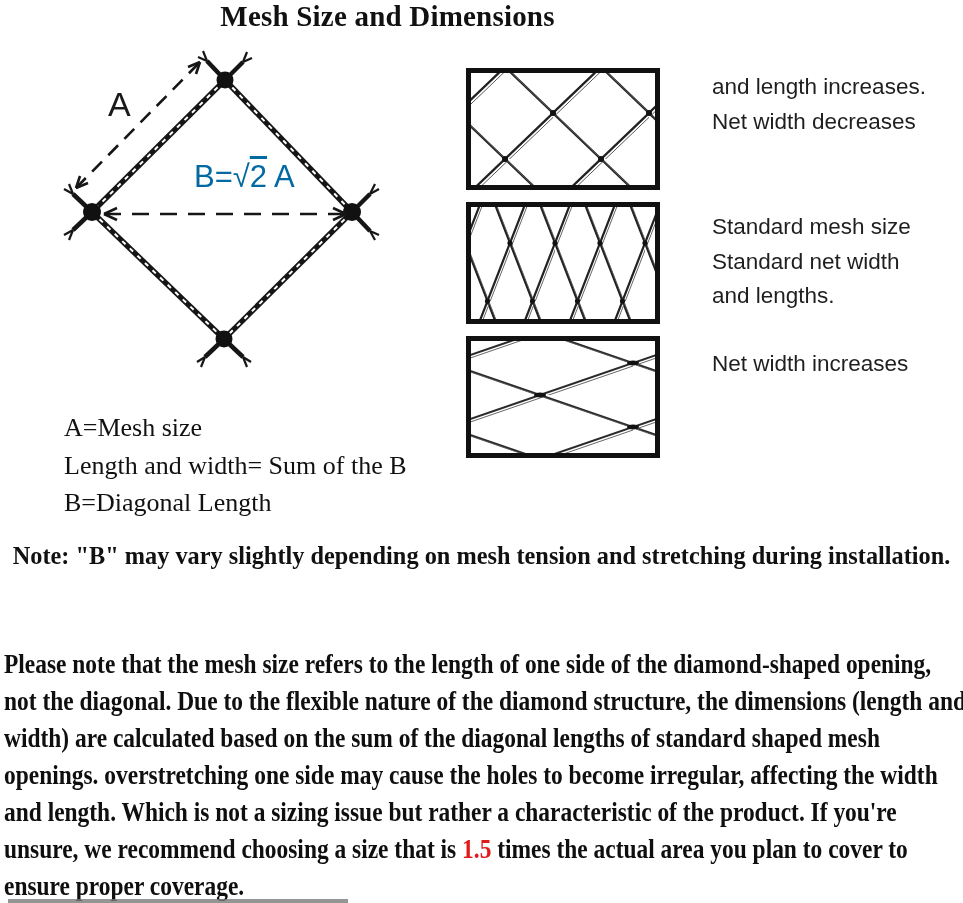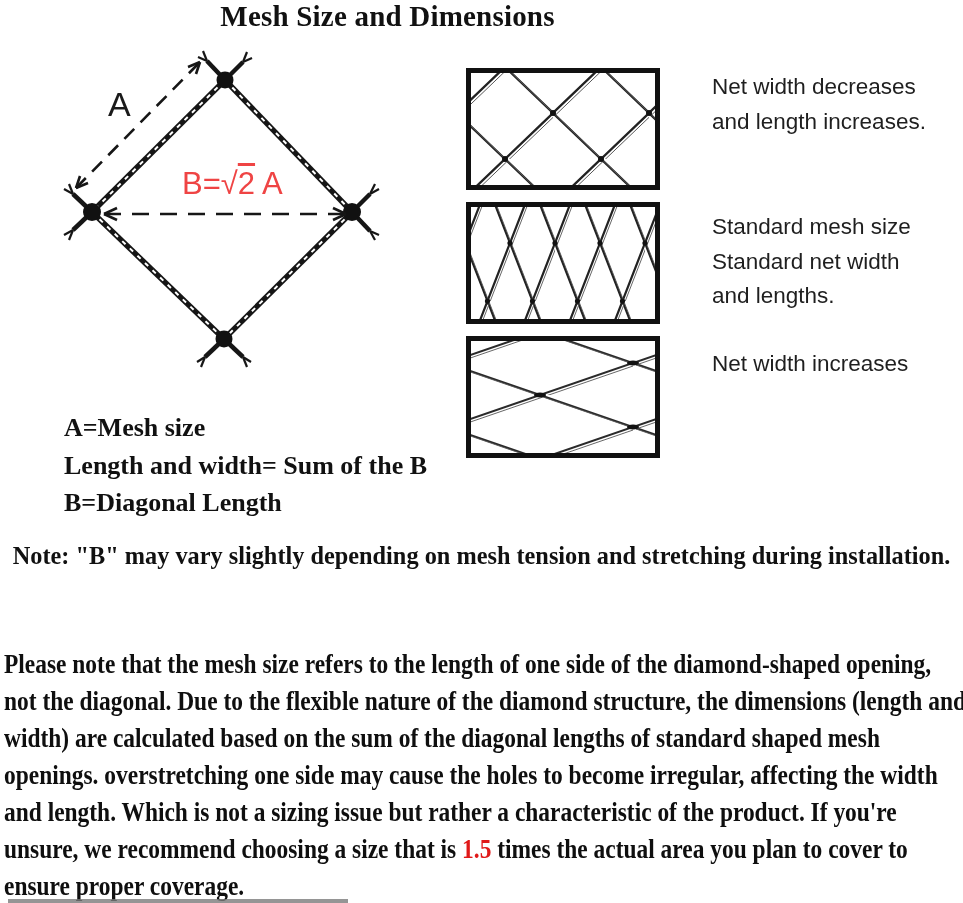--- a/index.html
+++ b/index.html
@@ -14,40 +14,40 @@
     font-size:29px;font-weight:bold;letter-spacing:.2px;
   }
   
   .diagram{left:30px;top:33px;width:392px;height:352px;}
   .diagram svg{display:block;}
   .label-a{
     left:78px;top:52px;font-family:"Liberation Sans",sans-serif;
     font-size:34px;color:#1a1a1a;
   }
   .label-b{
-    left:152px;top:126px;font-family:"Liberation Sans",sans-serif;
-    font-size:31px;color:#ef4444;white-space:nowrap;margin-top:7px;
+    left:164px;top:126px;font-family:"Liberation Sans",sans-serif;
+    font-size:31px;color:#0369a1;white-space:nowrap;
   }
   .label-b .radicand{text-decoration:overline;}
   
   .mesh-box{
     left:466px;width:194px;height:122px;box-sizing:border-box;
     border:5px solid #111;background:#fff;
   }
   .mesh-box svg{display:block;}
   .mb1{top:68px;} .mb2{top:202px;} .mb3{top:336px;}
   
   .sample-desc{
     left:712px;width:250px;font-family:"Liberation Sans",sans-serif;
     font-size:22.5px;line-height:34.5px;color:#1f1f1f;
   }
   .sd1{top:70px;} .sd2{top:210px;} .sd3{top:347px;}
   
   .legend{
-    left:64px;top:409px;font-size:26px;font-weight:bold;line-height:37.5px;
+    left:64px;top:409px;font-size:26px;font-weight:normal;line-height:37.5px;
     white-space:nowrap;
   }
   
   .note{
     left:0;top:541px;width:1030px;transform:scaleX(0.935);
     transform-origin:left top;text-align:center;
     font-size:26px;font-weight:bold;white-space:nowrap;
   }
   
   .paragraph{
@@ -194,22 +194,22 @@
           <ellipse cx="93" cy="0" rx="6" ry="2.4"></ellipse>
             <ellipse cx="93" cy="64" rx="6" ry="2.4"></ellipse>
         </g>
       </pattern>
     </defs>
     <rect width="184" height="112" fill="url(#pm3)"></rect>
   </svg>
 </div>
 
 <div class="abs sample-desc sd1">
+  <div>and length increases.</div>
   <div>Net width decreases</div>
-  <div>and length increases.</div>
 </div>
 <div class="abs sample-desc sd2">
   <div>Standard mesh size</div>
   <div>Standard net width</div>
   <div>and lengths.</div>
 </div>
 <div class="abs sample-desc sd3">
   <div>Net width increases</div>
 </div>
 

